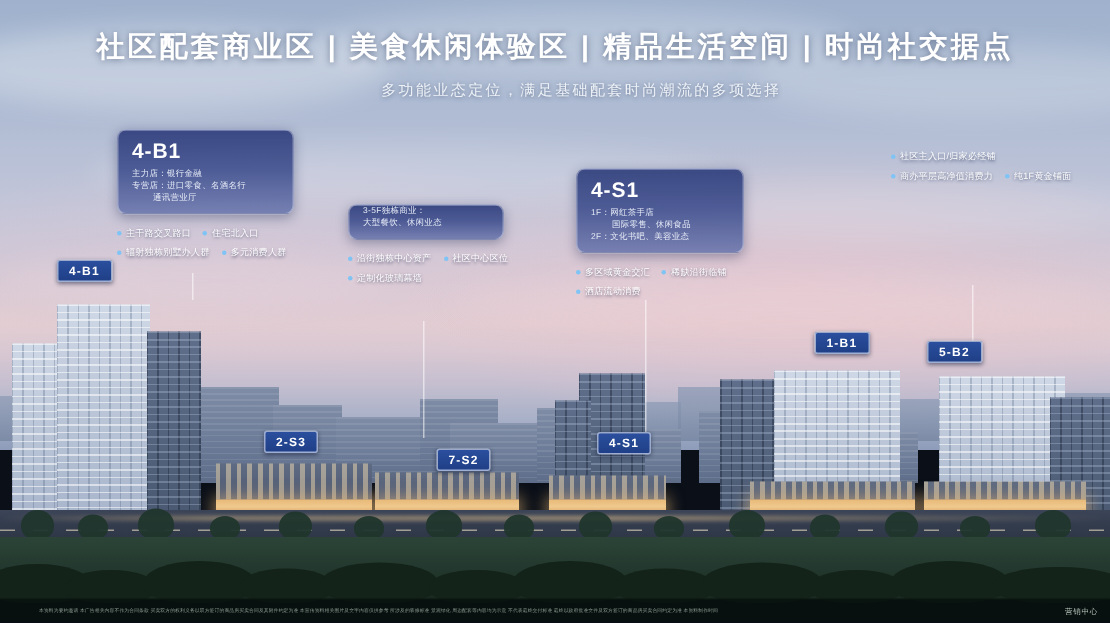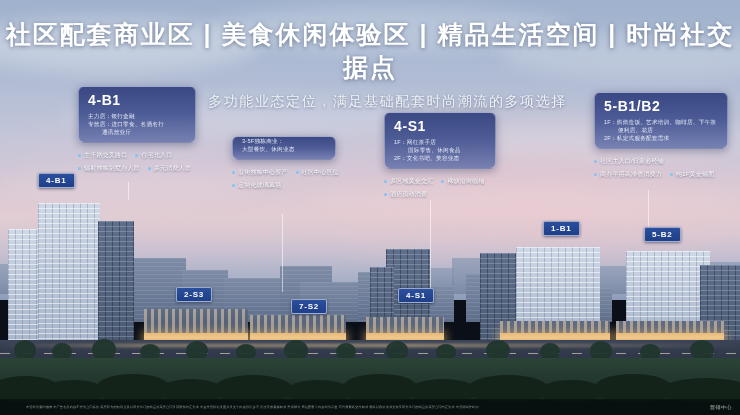--- a/index.html
+++ b/index.html
@@ -99,25 +99,25 @@
   .meadow{
     position:absolute;left:0;top:358px;width:740px;height:42px;
     background:linear-gradient(180deg,#2c4438 0%,#23382e 50%,#19291f 100%);
   }
   .fg-trees{position:absolute;left:0;top:370px;width:740px;height:32px;}
   .fgt{position:absolute;bottom:0;border-radius:50% 50% 40% 40%;background:#13231a;}
 
   
   .head{position:absolute;left:0;top:18px;width:740px;text-align:center;}
   .head .t1{
-    font-size:25px;font-weight:bold;color:#ffffff;letter-spacing:2px;
+    font-size:19px;font-weight:bold;color:#ffffff;letter-spacing:2px;
     text-shadow:0 1px 4px rgba(40,55,85,.55);
   }
   .head .t2{
-    margin-top:9px;font-size:14px;color:#eef2f8;letter-spacing:1.6px;
+    margin-top:9px;font-size:10px;color:#eef2f8;letter-spacing:1.6px;
     text-shadow:0 1px 3px rgba(40,55,85,.5);
     margin-left:35px;
   }
 
   
   .card{position:absolute;width:118px;}
   .card .box{
     border-radius:6px;overflow:hidden;
     background:linear-gradient(180deg, rgba(47,62,124,.92) 0%, rgba(60,76,140,.88) 48%, rgba(96,110,168,.80) 100%);
     border:1px solid rgba(255,255,255,.35);
@@ -415,28 +415,20 @@
       <div class="row">
         <div class="it">
             <span class="dot"></span>
             <span>酒店流动消费</span>
           </div>
       </div>
     </div>
   </div>
 
   <div class="card w-b2" style="left:594px;top:92px;">
-    <div class="box">
-      <div class="ttl">5-B1/B2</div>
-      <div class="lines">
-        <div class="ln">1F：烘焙造饭、艺术培训、咖啡店、下午茶</div>
-        <div class="ln ind">便利店、花店</div>
-        <div class="ln">2F：私定式服务配套需求</div>
-      </div>
-    </div>
     <div class="bul">
       <div class="row">
         <div class="it">
             <span class="dot"></span>
             <span>社区主入口/归家必经铺</span>
           </div>
       </div>
       <div class="row">
         <div class="it">
             <span class="dot"></span>
@@ -448,20 +440,20 @@
           </div>
       </div>
     </div>
   </div>
 
   <div class="tag" style="left:38px;top:173px;">4-B1</div>
   <div class="tag" style="left:176px;top:287px;">2-S3</div>
   <div class="tag" style="left:291px;top:299px;">7-S2</div>
   <div class="tag" style="left:398px;top:288px;">4-S1</div>
   <div class="tag" style="left:543px;top:221px;">1-B1</div>
-  <div class="tag" style="left:644px;top:227px;">5-B2</div>
+  <div class="tag" style="left:618px;top:227px;">5-B2</div>
 
   <div class="footer">
     <div class="dis">本资料为要约邀请 本广告相关内容不作为合同条款 买卖双方的权利义务以双方签订的商品房买卖合同及其附件约定为准 本宣传资料相关图片及文字内容仅供参考 所涉及的装修标准 景观绿化 周边配套等内容均为示意 不代表最终交付标准 最终以政府批准文件及双方签订的商品房买卖合同约定为准 本资料制作时间</div>
     <div class="brand">营销中心</div>
   </div>
 
 </div>
 
 </body></html>

